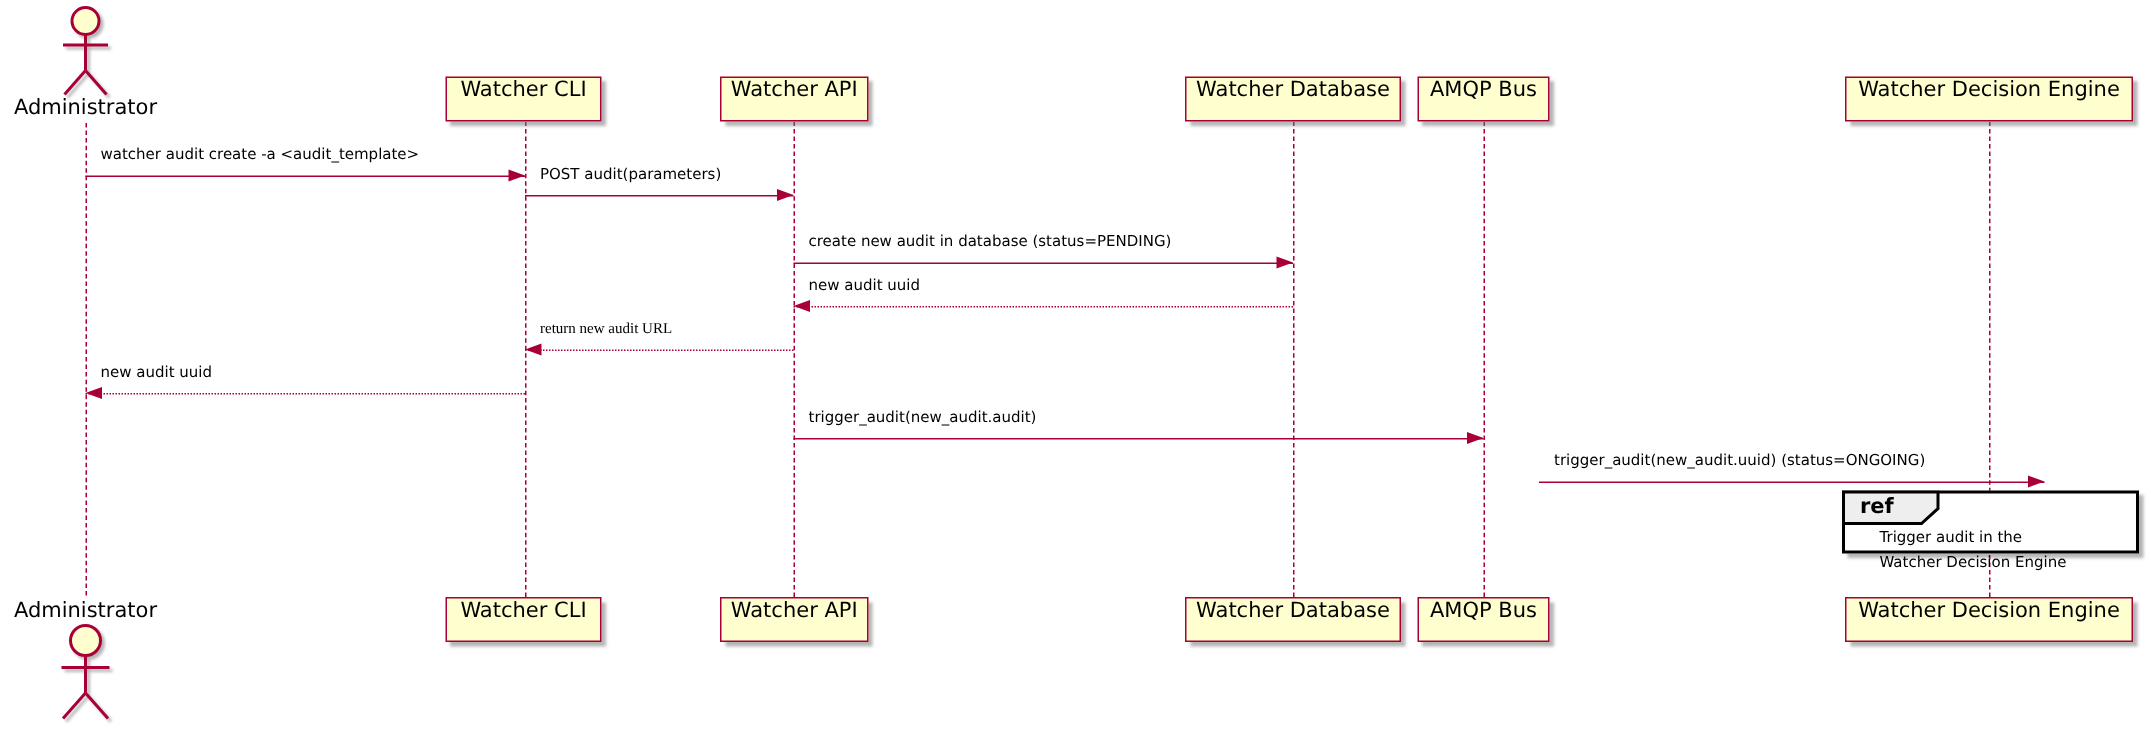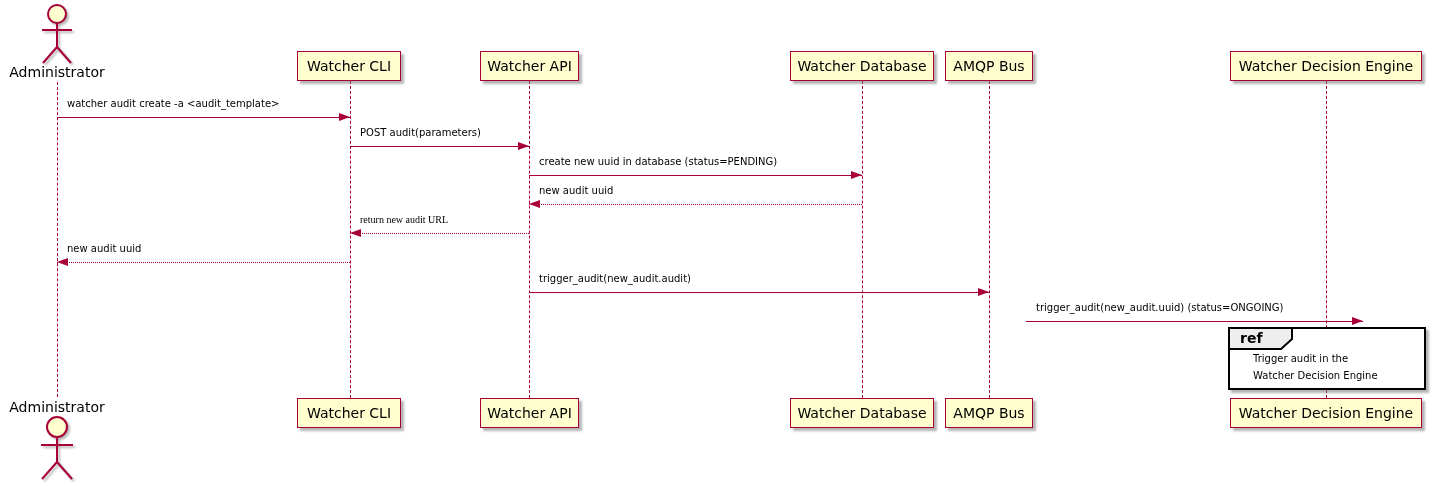--- a/index.html
+++ b/index.html
@@ -34,21 +34,20 @@
   }
   
   .participant{
     position:absolute;
     height:30px;
     box-sizing:border-box;
     background:var(--participant-fill);
     border:1.7px solid var(--participant-border);
     box-shadow:3px 3px 2px rgba(120,120,120,0.55);
     display:flex;
-    align-items:center;
     justify-content:center;
     font-size:14px;
     color:var(--text);
     white-space:nowrap;
   }
   
   .actor-figure{
     position:absolute;
     filter:drop-shadow(2.5px 2.5px 1px rgba(120,120,120,0.55));
   }
@@ -178,28 +177,28 @@
   <div class="participant" style="left:1230px;top:398px;width:192px;">
     <span>Watcher Decision Engine</span>
   </div>
 
   <div class="message solid" style="left:57px;top:117px;width:293px;">
     <div class="msg-label">watcher audit create -a &lt;audit_template&gt;</div>
     <div class="msg-line"></div>
     <div class="arrowhead right"></div>
   </div>
 
-  <div class="message solid" style="left:350px;top:146px;width:179px;">
+  <div class="message solid" style="left:350px;top:130px;width:179px;">
     <div class="msg-label">POST audit(parameters)</div>
     <div class="msg-line"></div>
     <div class="arrowhead right"></div>
   </div>
 
   <div class="message solid" style="left:529px;top:175px;width:333px;">
-    <div class="msg-label">create new uuid in database (status=PENDING)</div>
+    <div class="msg-label">create new audit in database (status=PENDING)</div>
     <div class="msg-line"></div>
     <div class="arrowhead right"></div>
   </div>
 
   <div class="message dotted" style="left:529px;top:204px;width:333px;">
     <div class="msg-label">new audit uuid</div>
     <div class="msg-line"></div>
     <div class="arrowhead left"></div>
   </div>
 
@@ -220,21 +219,21 @@
     <div class="msg-line"></div>
     <div class="arrowhead right"></div>
   </div>
 
   <div class="message solid" style="left:1026px;top:321px;width:337px;text-decoration:underline;">
     <div class="msg-label">trigger_audit(new_audit.uuid) (status=ONGOING)</div>
     <div class="msg-line"></div>
     <div class="arrowhead right"></div>
   </div>
 
-  <div class="ref-box" style="left:1228px;top:327px;width:198px;height:63px;">
+  <div class="ref-box" style="left:1228px;top:327px;width:198px;height:42px;">
     <svg class="ref-header" width="72" height="23" viewBox="0 0 72 23">
       <path d="M1,1 H64 V12 L53,22 H1 Z" fill="#EEEEEE" stroke="#000000" stroke-width="2"></path>
     </svg>
     <div class="ref-keyword">ref</div>
     <div class="ref-body">
       <div>Trigger audit in the</div>
       <div>Watcher Decision Engine</div>
     </div>
   </div>
 

